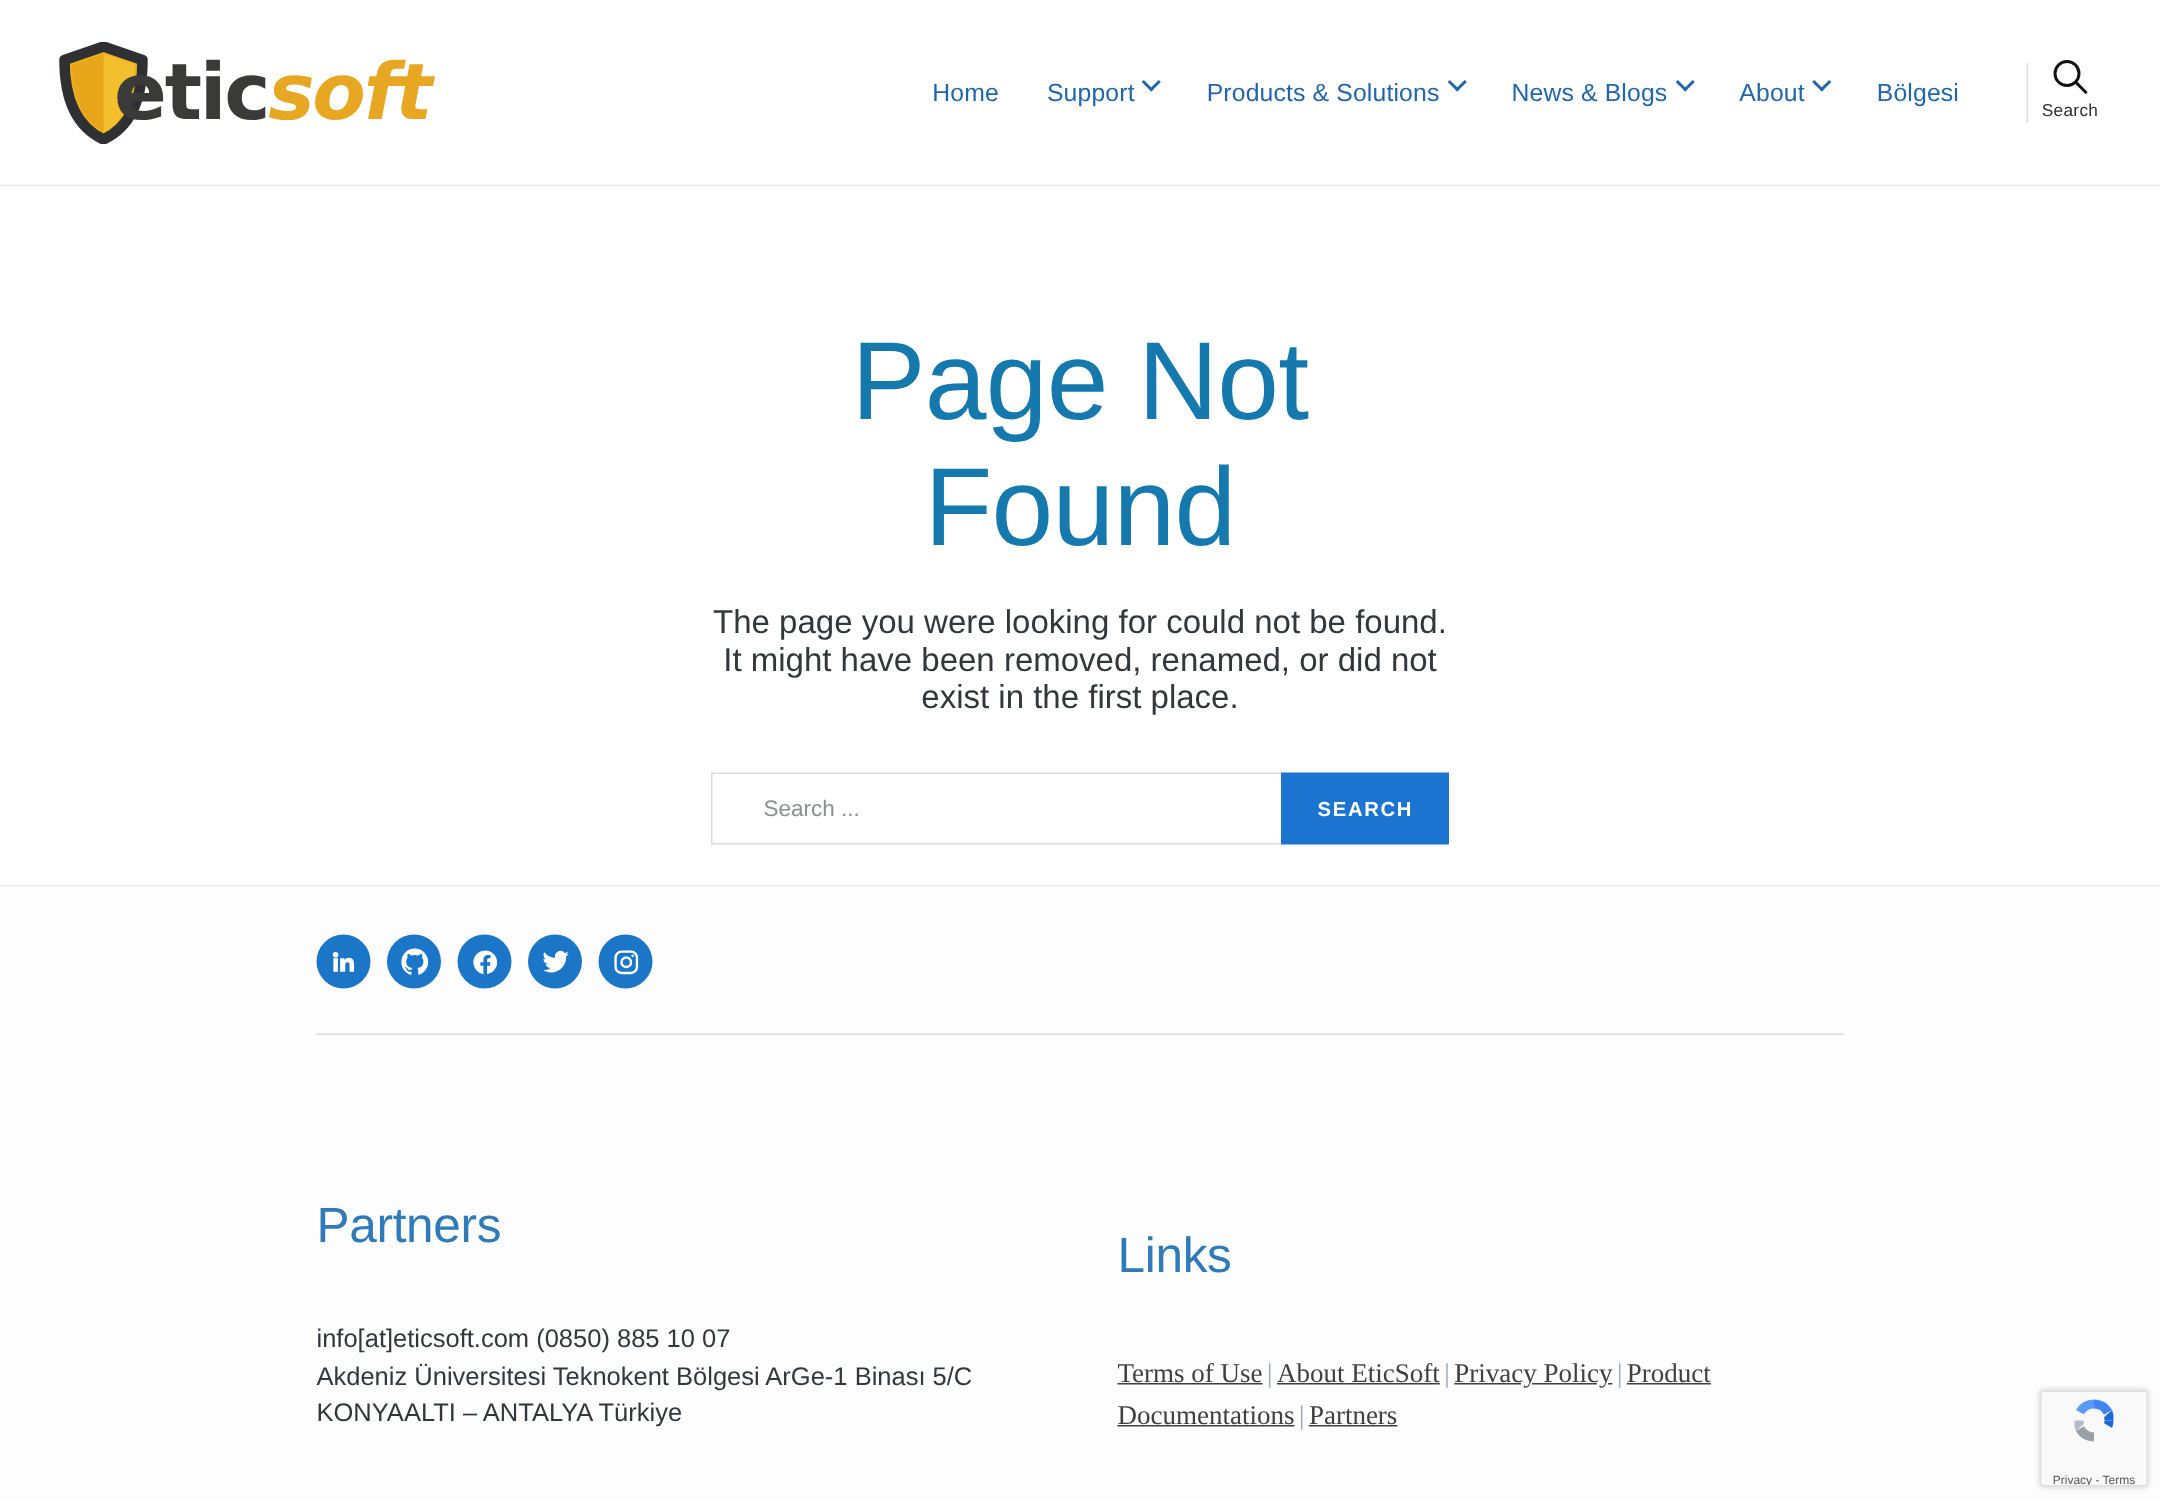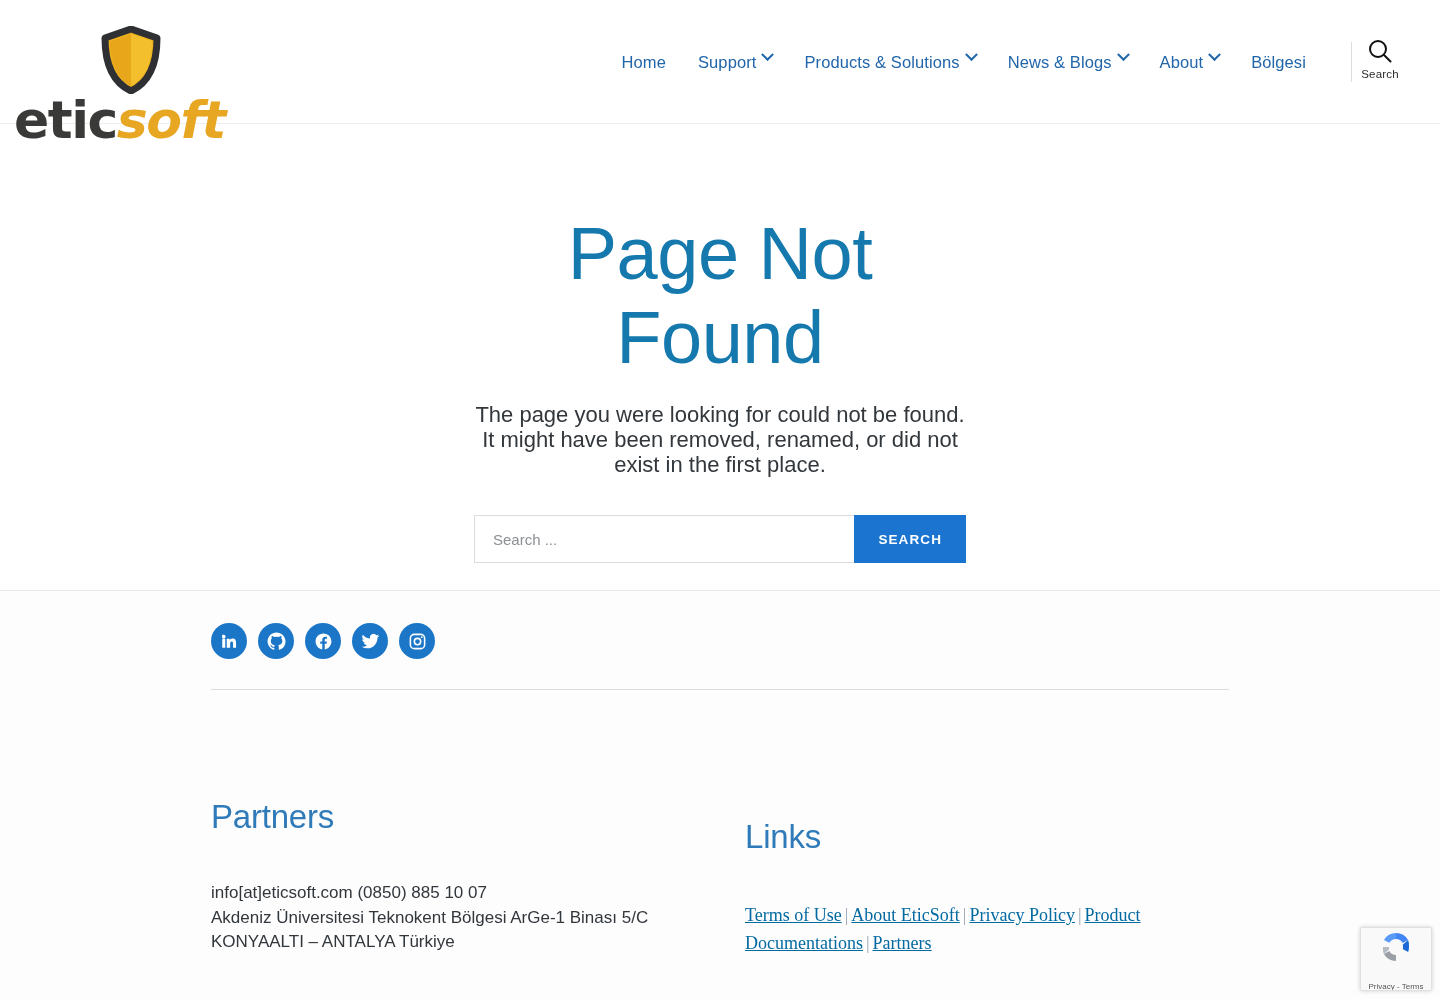--- a/index.html
+++ b/index.html
@@ -21,21 +21,20 @@
     border-bottom: 1px solid #eceef0;
     display: flex;
     align-items: center;
   }
   .logo {
     position: absolute;
     left: 38px; top: 26px;
     display: flex; align-items: center;
     height: 72px;
     user-select: none;
-    flex-direction: column;
   }
   .logo-shield { position: relative; width: 62px; height: 68px; flex: none; }
   .logo-word {
     font-family: "DejaVu Sans", sans-serif;
     font-size: 52px;
     font-weight: bold;
     letter-spacing: -1.5px;
     line-height: 1;
     margin-left: -24px;
     position: relative;
@@ -121,21 +120,21 @@
     width: 492px;
     display: flex;
     align-items: stretch;
     height: 48px;
   }
   .search-input {
     flex: 1;
     border: 1px solid #dcdcde;
     border-right: none;
     background: #fff;
-    padding: 0 18px;
+    padding: 0 34px;
     font-size: 15px;
     color: #3b82f6;
     font-family: "Liberation Sans", sans-serif;
     outline: none;
   }
   .search-input::placeholder { color: #8b8f94; }
   .search-submit {
     background: #1b74cf;
     color: #ffffff;
     border: none;
@@ -193,21 +192,21 @@
     font-size: 17px;
     line-height: 24.5px;
   }
   .links-body {
     font-family: "Liberation Serif", serif;
     font-size: 18px;
     line-height: 28px;
     color: #2e6da4;
   }
   .links-body a {
-    color: #0369a1;
+    color: #404040;
     text-decoration: underline;
     cursor: pointer;
   }
   .links-sep { color: #9aa7b3; padding: 0 3px; }
 
   
   .recaptcha {
     position: absolute;
     right: 8px; bottom: 8px;
     width: 72px; height: 64px;

